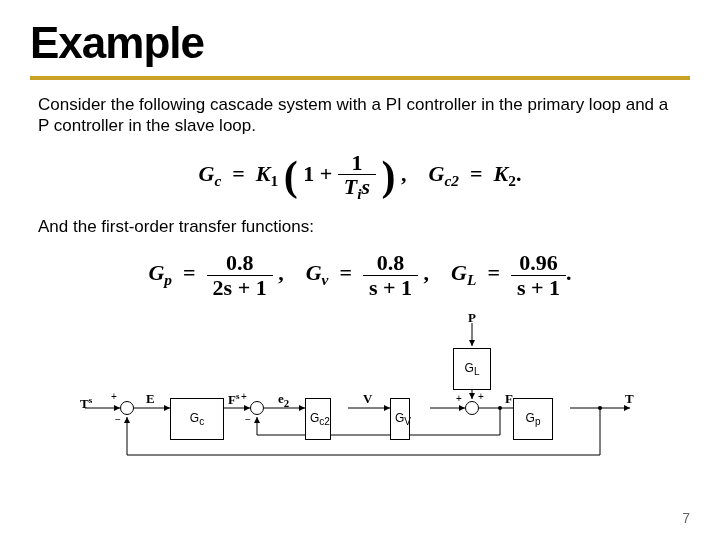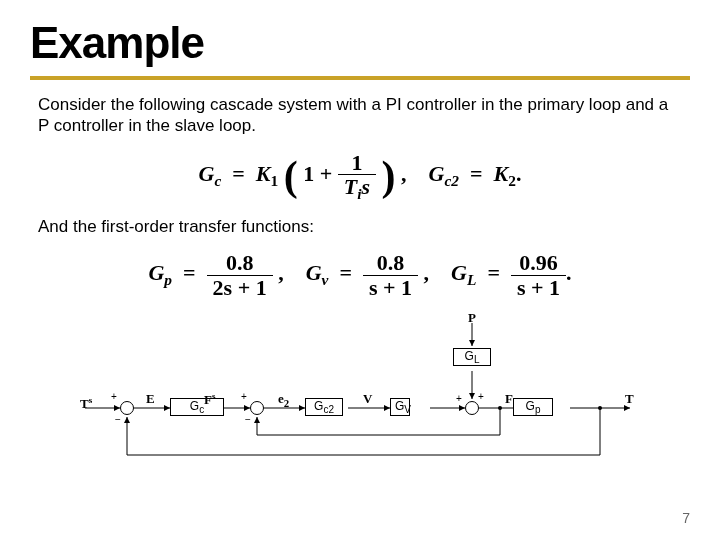--- a/index.html
+++ b/index.html
@@ -61,21 +61,21 @@
     margin: 10px auto 0 auto;
   }
   .diagram svg { position: absolute; top:0; left:0; }
   .blk {
     position: absolute;
     border: 1px solid #000;
     background: #fff;
     font-family: Arial, sans-serif;
     font-size: 12px;
     text-align: center;
-    padding: 0 4px;
+    padding: 12px 4px;
   }
   .lbl {
     position: absolute;
     font-family: "Times New Roman", serif;
     font-size: 13px;
     font-weight: bold;
   }
   .lbl sup { font-size: 0.7em; }
   .sum {
     position: absolute;
@@ -192,28 +192,28 @@
   <div class="sum" style="left:385px;top:88px"></div>
 
   <span class="pm" style="left:31px;top:78px">+</span>
   <span class="pm" style="left:35px;top:101px">−</span>
   <span class="pm" style="left:161px;top:78px">+</span>
   <span class="pm" style="left:165px;top:101px">−</span>
   <span class="pm" style="left:376px;top:80px">+</span>
   <span class="pm" style="left:398px;top:78px">+</span>
 
   <div class="blk" style="left:90px;top:85px;width:54px">G<sub>c</sub></div>
-  <div class="blk" style="left:225px;top:85px;width:38px">G<sub>c2</sub></div>
+  <div class="blk" style="left:225px;top:85px;width:26px">G<sub>c2</sub></div>
   <div class="blk" style="left:310px;top:85px;width:20px">G<sub>V</sub></div>
   <div class="blk" style="left:373px;top:35px;width:38px">G<sub>L</sub></div>
   <div class="blk" style="left:433px;top:85px;width:40px">G<sub>p</sub></div>
 
   <span class="lbl" style="left:388px;top:-3px">P</span>
   <span class="lbl" style="left:0px;top:82px"><span>T</span><sup>s</sup></span>
   <span class="lbl" style="left:66px;top:78px">E</span>
-  <span class="lbl" style="left:124px;top:78px"><span>F</span><sup>s</sup></span>
+  <span class="lbl" style="left:148px;top:78px"><span>F</span><sup>s</sup></span>
   <span class="lbl" style="left:198px;top:78px;font-weight:bold">e<sub>2</sub></span>
   <span class="lbl" style="left:283px;top:78px">V</span>
   <span class="lbl" style="left:425px;top:78px">F</span>
   <span class="lbl" style="left:545px;top:78px">T</span>
 </div>
 
 <div class="pagenum">7</div>
 
 </body></html>

